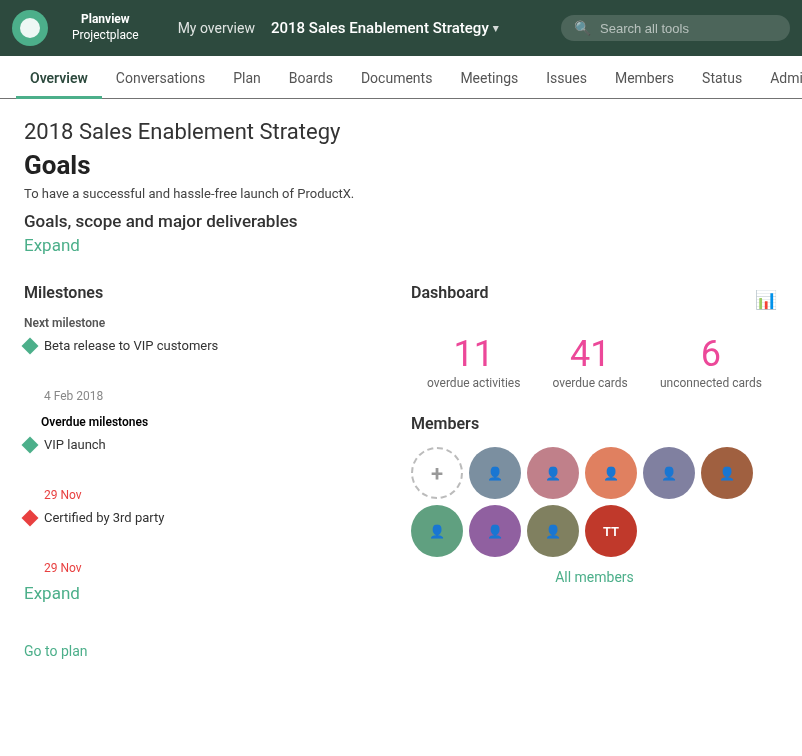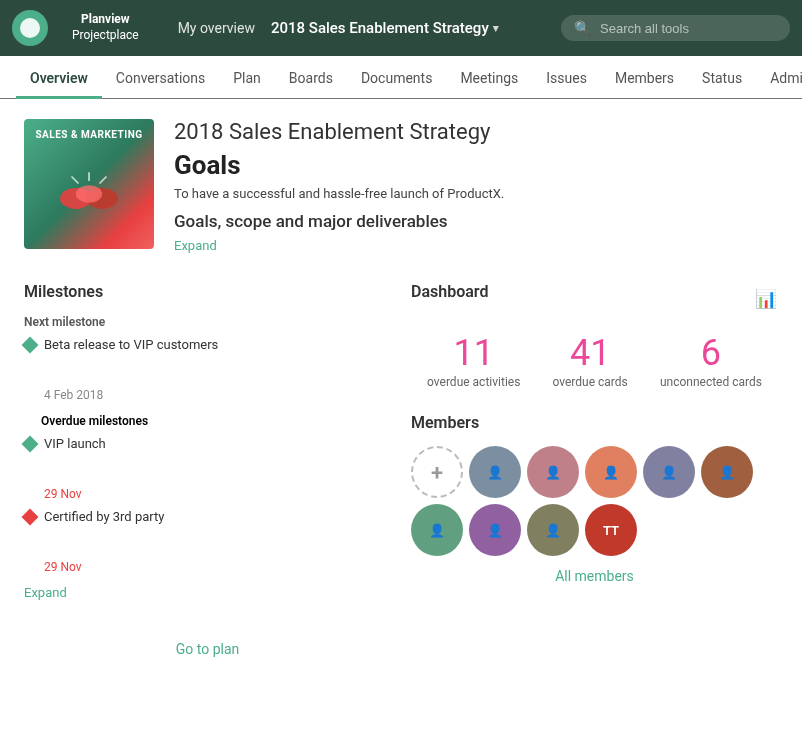--- a/index.html
+++ b/index.html
@@ -145,21 +145,21 @@
       margin-bottom: 10px;
     }
     .goals-subheading {
       font-size: 17px;
       font-weight: 500;
       color: #333;
       margin-bottom: 4px;
     }
     .expand-link {
       color: #4caf8a;
-      font-size: 13px;
+      font-size: 17px;
       cursor: pointer;
       text-decoration: none;
     }
 
     
     .two-col {
       display: flex;
       gap: 20px;
     }
     .left-col { flex: 1; }
@@ -199,21 +199,20 @@
       font-size: 12px;
       font-weight: 600;
       color: #000000;
       margin: 12px 17px 8px;
     }
     .go-to-plan {
       margin-top: 40px;
       color: #4caf8a;
       font-size: 14px;
       cursor: pointer;
-      text-align: center;
     }
 
     
     .dashboard-header {
       display: flex;
       align-items: center;
       justify-content: space-between;
       margin-bottom: 20px;
     }
     .chart-icon {
@@ -317,33 +316,20 @@
   <div class="tab-item">Meetings</div>
   <div class="tab-item">Issues</div>
   <div class="tab-item">Members</div>
   <div class="tab-item">Status</div>
   <div class="tab-item">Administration</div>
 </div>
 
 <div class="main-content">
 
   <div class="project-header">
-    <div class="project-image">
-      <div class="project-image-label">SALES &amp; MARKETING</div>
-      <svg class="handshake-icon" viewBox="0 0 80 60" xmlns="http://www.w3.org/2000/svg">
-
-        <ellipse cx="25" cy="35" rx="18" ry="12" fill="#e84040" opacity="0.9"></ellipse>
-        <ellipse cx="55" cy="35" rx="18" ry="12" fill="#c0392b" opacity="0.9"></ellipse>
-        <ellipse cx="40" cy="30" rx="15" ry="10" fill="#ff6b6b" opacity="0.8"></ellipse>
-
-        <line x1="40" y1="5" x2="40" y2="15" stroke="white" stroke-width="2" opacity="0.7"></line>
-        <line x1="20" y1="10" x2="28" y2="18" stroke="white" stroke-width="2" opacity="0.7"></line>
-        <line x1="60" y1="10" x2="52" y2="18" stroke="white" stroke-width="2" opacity="0.7"></line>
-      </svg>
-    </div>
     <div class="project-info">
       <div class="project-title">2018 Sales Enablement Strategy</div>
       <div class="goal-heading">Goals</div>
       <div class="goal-description">To have a successful and hassle-free launch of ProductX.</div>
       <div class="goals-subheading">Goals, scope and major deliverables</div>
       <a class="expand-link">Expand</a>
     </div>
   </div>
 
   <div class="two-col">

